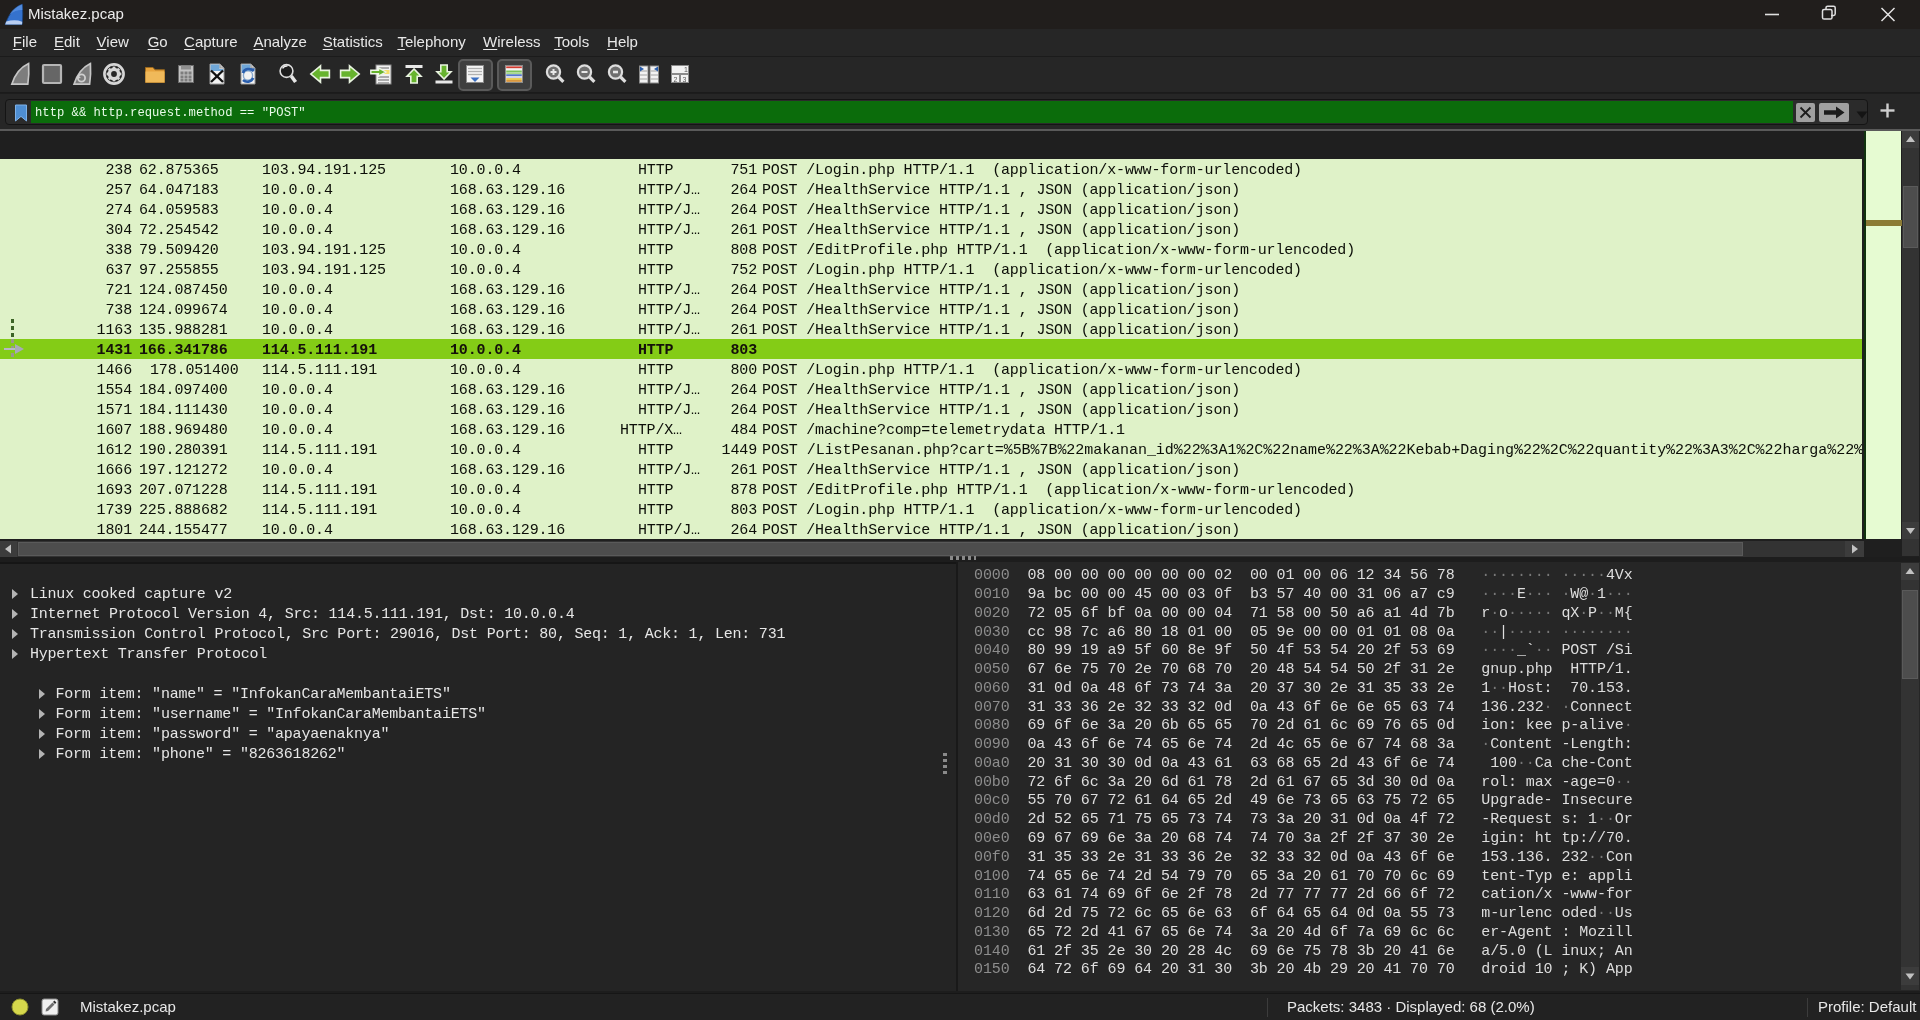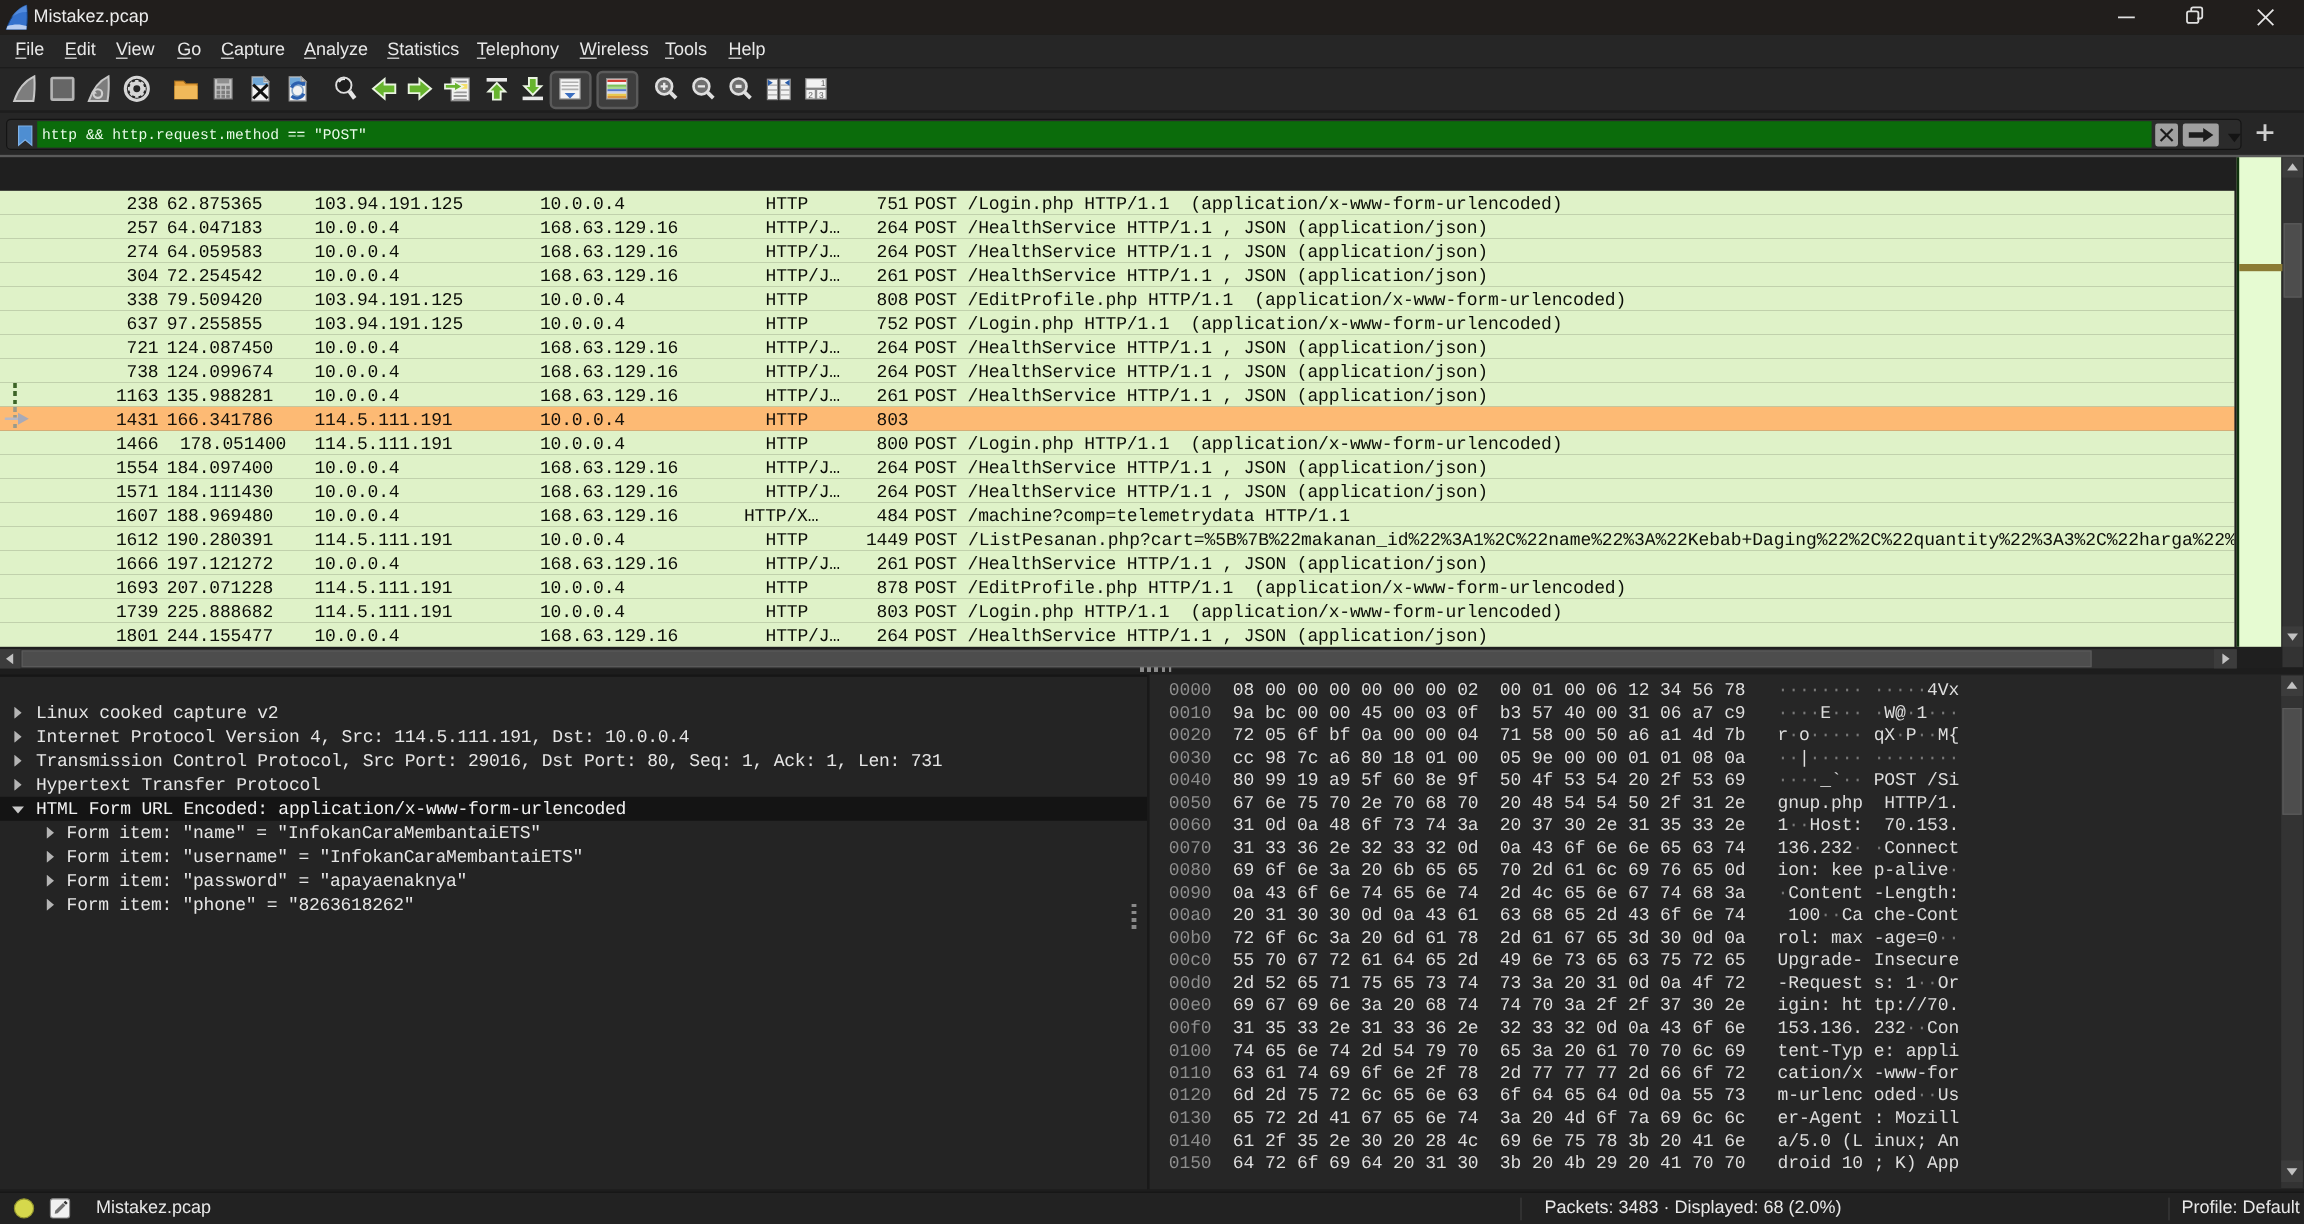--- a/index.html
+++ b/index.html
@@ -36,21 +36,21 @@
 
 
 #plist { position:absolute; left:0; top:129px; width:1920px; height:428px; background:#1f1f1f;
   border-top:2px solid #5a5a5a; }
 #phead { position:absolute; left:0; top:2px; width:1864px; height:26px; background:#3d3d3d; }
 #phead span { position:absolute; top:4px; color:#dcdcdc; font-size:15px; }
 #phead .sep { position:absolute; top:2px; width:1px; height:22px; background:#262626; }
 #prows { position:absolute; left:0; top:0; width:1862px; height:428px; }
 .prow { position:absolute; left:0; width:1862px; height:20px; background:#dff2c8; line-height:20px;
   font-family:"Liberation Mono", monospace; font-size:15px; letter-spacing:-0.15px; color:#0c0e08; }
-.prow.sel { background:#fdba74; color:#14100a; }
+.prow.sel { background:#84cc16; color:#14100a;font-weight:bold; }
 .prow span { position:absolute; top:2px; white-space:pre; }
 .cno { left:0; width:132px; text-align:right; }
 .clen { left:625px; width:132px; text-align:right; }
 .cinfo { overflow:hidden; width:1100px; }
 .dashline { position:absolute; left:11px; width:2.5px; }
 .selarrow { position:absolute; left:3px; top:212px; }
 
 
 #minimap { position:absolute; left:1864px; top:0px; width:37px; height:408px; background:#e6fbd2;
   border-left:2px solid #10330e; }
@@ -540,26 +540,20 @@
         <svg class="tri" style="left:11px;top:5px" width="8" height="10" viewBox="0 0 8 10">
           <path d="M1 0 L7 5 L1 10 Z" fill="#b4b4b4"></path>
         </svg>
         <span style="left:30px" class="dtxt">Transmission Control Protocol, Src Port: 29016, Dst Port: 80, Seq: 1, Ack: 1, Len: 731</span>
       </div>
       <div class="drow" style="top:80px">
         <svg class="tri" style="left:11px;top:5px" width="8" height="10" viewBox="0 0 8 10">
           <path d="M1 0 L7 5 L1 10 Z" fill="#b4b4b4"></path>
         </svg>
         <span style="left:30px" class="dtxt">Hypertext Transfer Protocol</span>
-      </div>
-      <div class="drow dsel" style="top:100px">
-        <svg class="tri" style="left:10px;top:7px" width="10" height="8" viewBox="0 0 10 8">
-          <path d="M0 1 L10 1 L5 7 Z" fill="#c8c8c8"></path>
-        </svg>
-        <span style="left:30px" class="dtxt">HTML Form URL Encoded: application/x-www-form-urlencoded</span>
       </div>
       <div class="drow" style="top:120px">
         <svg class="tri" style="left:37.5px;top:5px" width="8" height="10" viewBox="0 0 8 10">
           <path d="M1 0 L7 5 L1 10 Z" fill="#b4b4b4"></path>
         </svg>
         <span style="left:55.5px" class="dtxt">Form item: "name" = "InfokanCaraMembantaiETS"</span>
       </div>
       <div class="drow" style="top:140px">
         <svg class="tri" style="left:37.5px;top:5px" width="8" height="10" viewBox="0 0 8 10">
           <path d="M1 0 L7 5 L1 10 Z" fill="#b4b4b4"></path>

